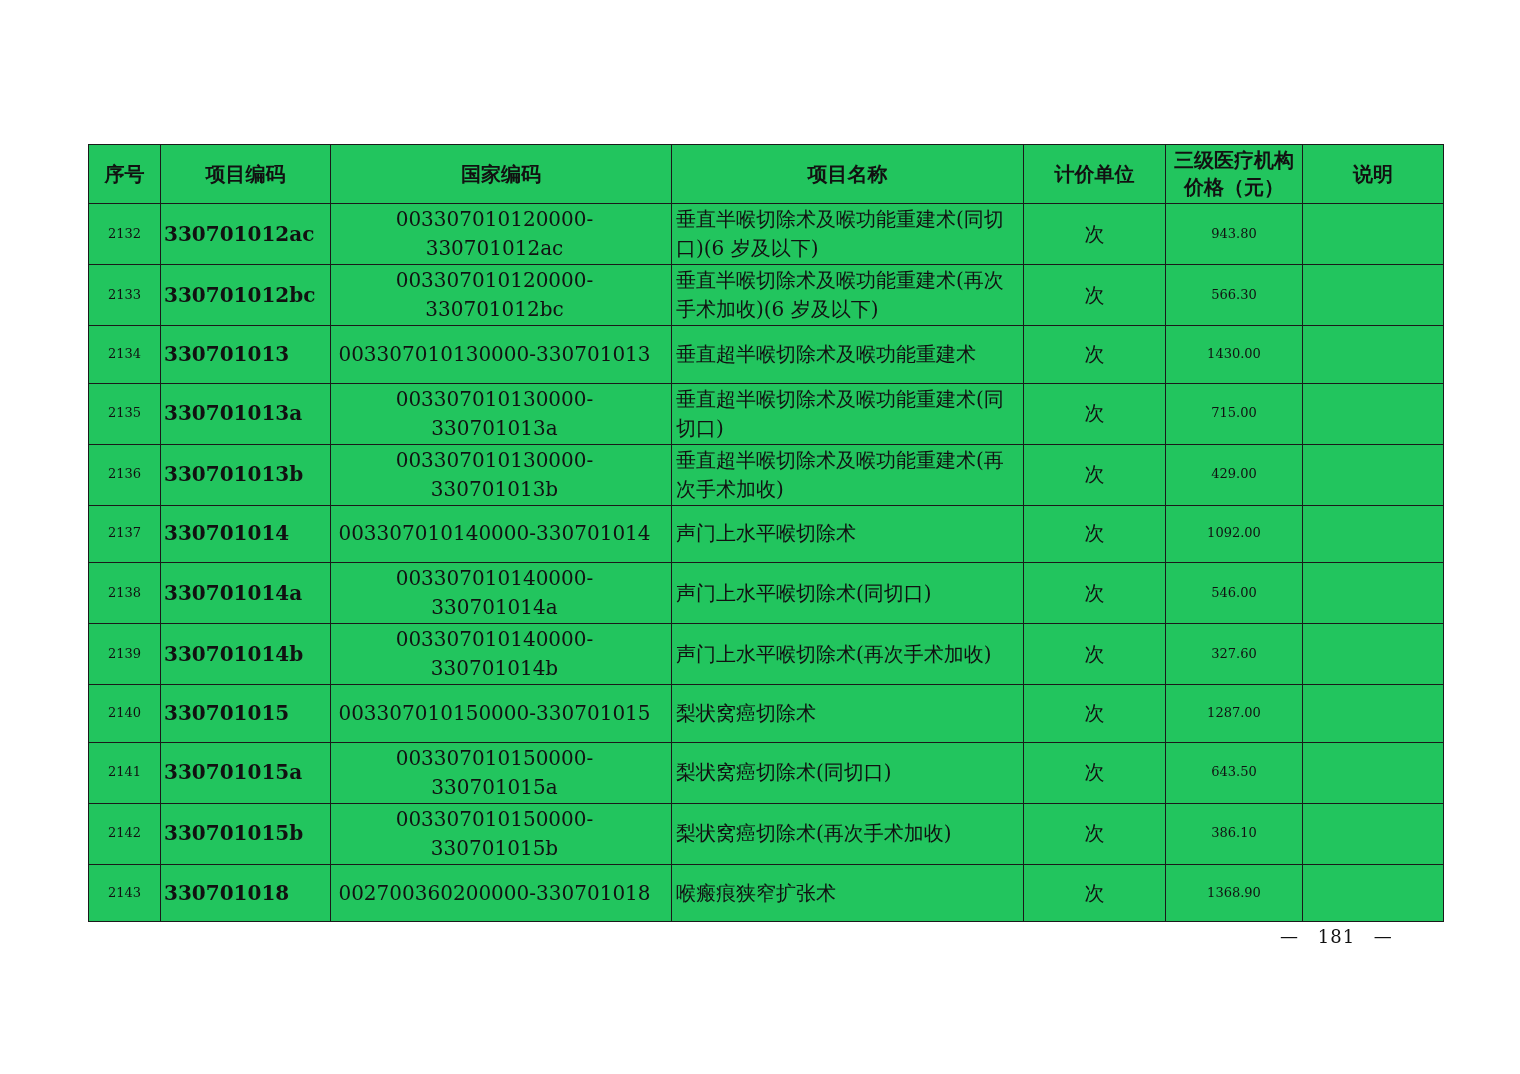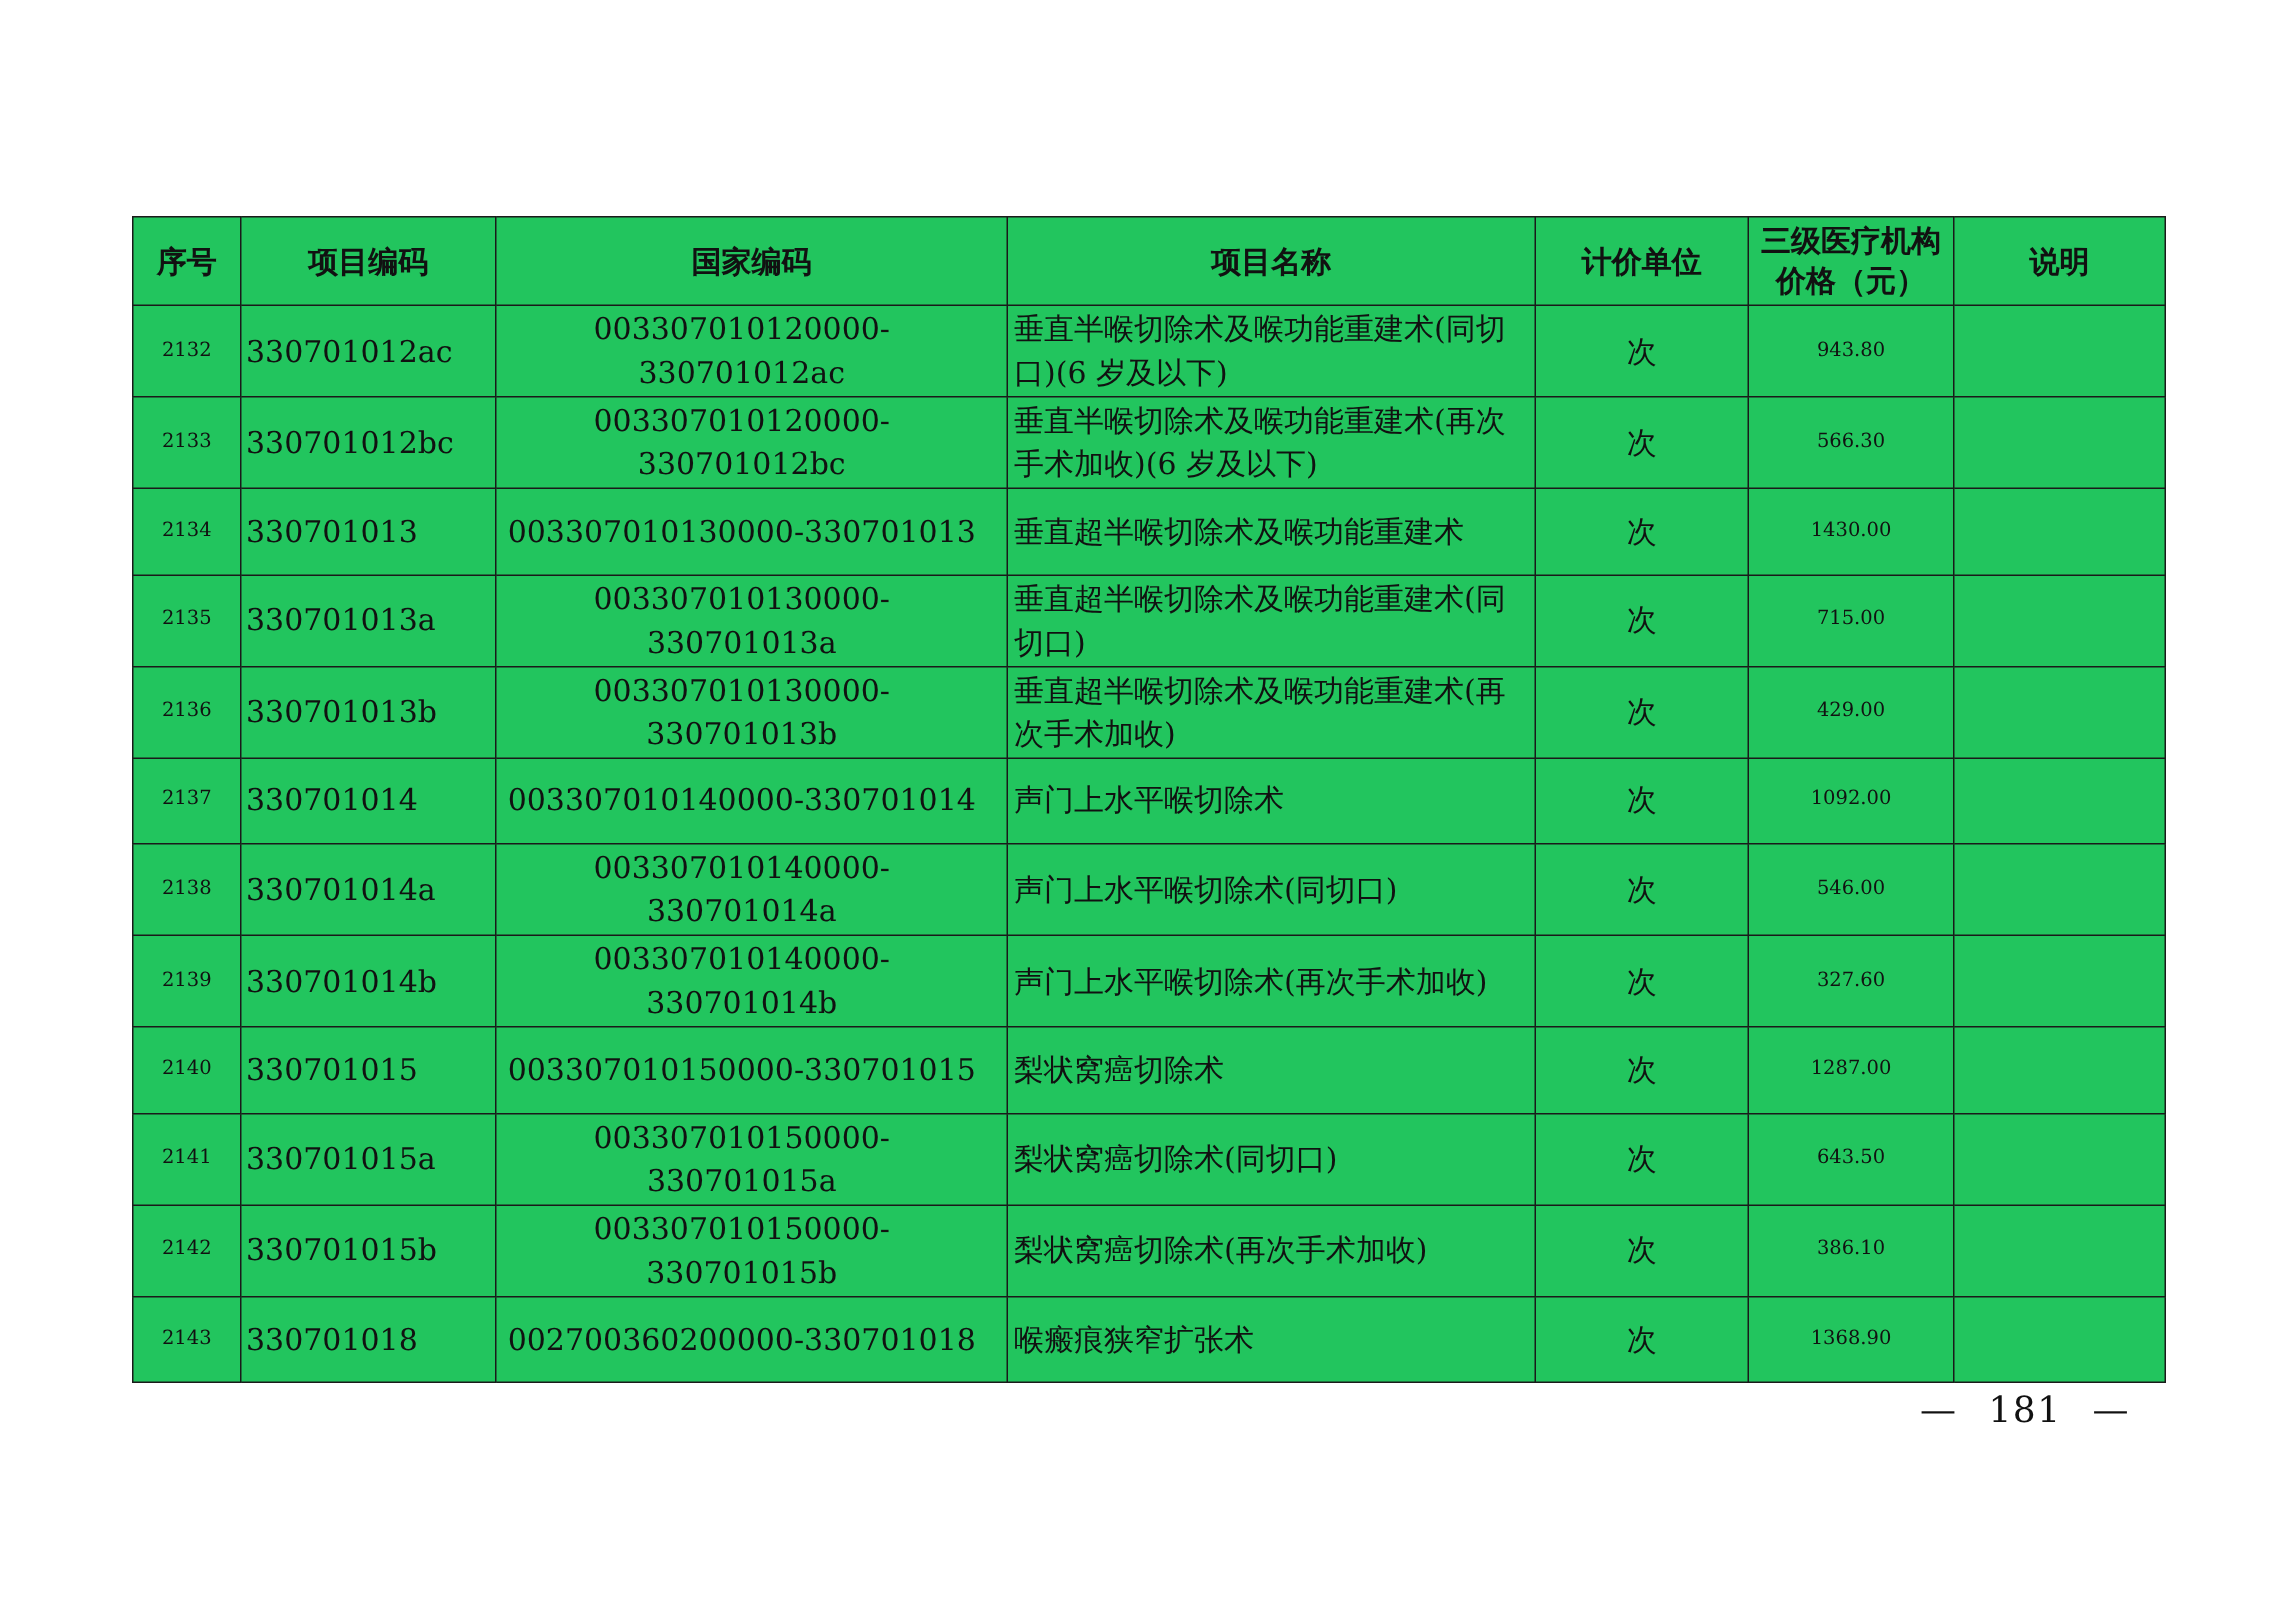--- a/index.html
+++ b/index.html
@@ -44,31 +44,31 @@
     text-align: center;
     white-space: pre-line;
     line-height: 1.35;
     padding: 0 4px;
   }
   td {
     font-size: 20px;
     line-height: 1.45;
   }
   td.c-seq   { text-align: center; font-size: 13px; }
-  td.c-code  { text-align: left; padding-left: 3px; padding-right: 2px; }
+  td.c-code  { text-align: left; padding-left: 3px; padding-right: 2px; font-weight: bold; }
   td.c-ncode { text-align: center; padding-left: 3px; padding-right: 16px; }
   td.c-name  { text-align: left; padding-left: 4px; padding-right: 4px; }
   td.c-unit  { text-align: center; }
   td.c-price { text-align: center; font-size: 13px; }
   td.c-note  { text-align: center; }
   .page-number {
     position: absolute;
     left: 1280px;
     top: 926px;
-    font-size: 24px;
+    font-size: 18px;
     letter-spacing: 1px;
     word-spacing: 12px;
     color: #111111;
     white-space: nowrap;
   }
 </style>
 </head>
 <body>
 
 <div class="page">

